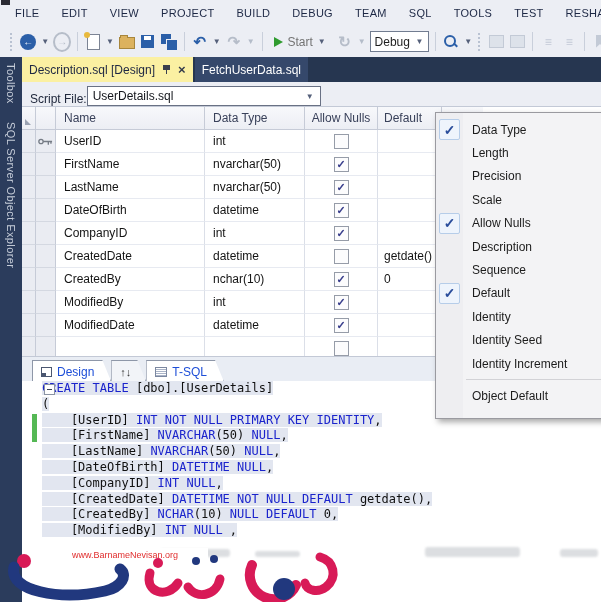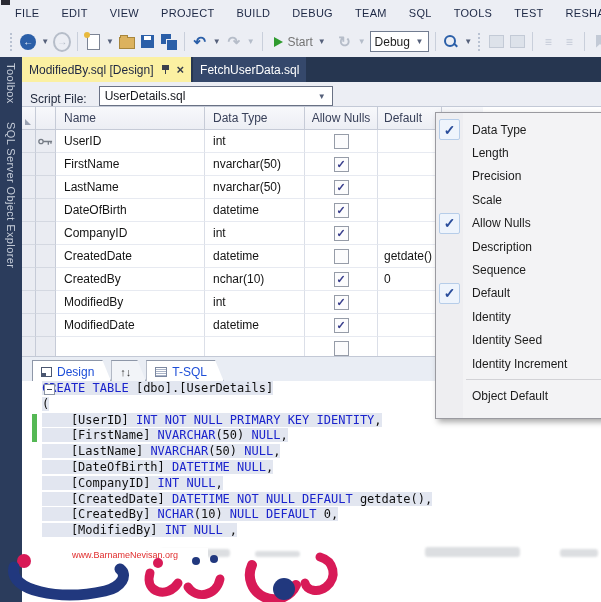--- a/index.html
+++ b/index.html
@@ -64,21 +64,21 @@
   .pin-icon{width:9px;height:11px;position:relative;}
   .pin-icon .head{position:absolute;top:1px;left:1px;width:7px;height:5px;background:#3a3f4d;}
   .pin-icon .stem{position:absolute;top:6px;left:4px;width:1px;height:4px;background:#3a3f4d;}
   .close-icon{font-size:13px;color:#333a4a;font-weight:bold;line-height:12px;}
 
   
   #scriptbar{position:absolute;top:82px;left:22px;width:579px;height:24px;background:#eceef4;
              display:flex;align-items:flex-end;border-bottom:1px solid #c3c9d6;}
   #scriptbar .lbl{font-size:12px;color:#21293d;margin-left:8px;}
   .scombo{display:flex;align-items:center;justify-content:space-between;width:222px;height:18px;background:#fff;
-          border:1px solid #697184;margin-left:12px;font-size:12px;color:#14161c;padding:0 5px;}
+          border:1px solid #697184;margin-left:0;font-size:12px;color:#14161c;padding:0 5px;}
 
   
   #grid{position:absolute;top:107px;left:22px;width:461px;height:249px;background:#fff;overflow:hidden;}
   .grow{display:flex;height:23px;}
   .grow.head{height:23px;}
   .gc{box-sizing:border-box;border-right:1px solid #dbdfe8;border-bottom:1px solid #e7eaf1;
       font-size:12px;color:#141414;display:flex;align-items:center;overflow:hidden;}
   .head .gc{background:linear-gradient(#f7f8fb,#eceef4);border-right:1px solid #c6cbd7;
             border-bottom:1px solid #c6cbd7;color:#39415a;}
   .gc.c-corner{width:14px;}  .gc.c-gut{width:20px;justify-content:center;}
@@ -226,21 +226,21 @@
     </div>
 </div>
 
 <div id="sidestrip">
   <span class="vtext">Toolbox</span>
   <span class="vtext">SQL Server Object Explorer</span>
 </div>
 
 <div id="tabstrip">
   <div class="doctab active">
-    <span>ModifiedBy.sql [Design]</span>
+    <span>Description.sql [Design]</span>
     <span class="pin-icon">
         <span class="head"></span>
         <span class="stem"></span>
       </span>
     <span class="close-icon">×</span>
   </div>
   <div class="doctab inactive">
     <span>FetchUserData.sql</span>
   </div>
 </div>

